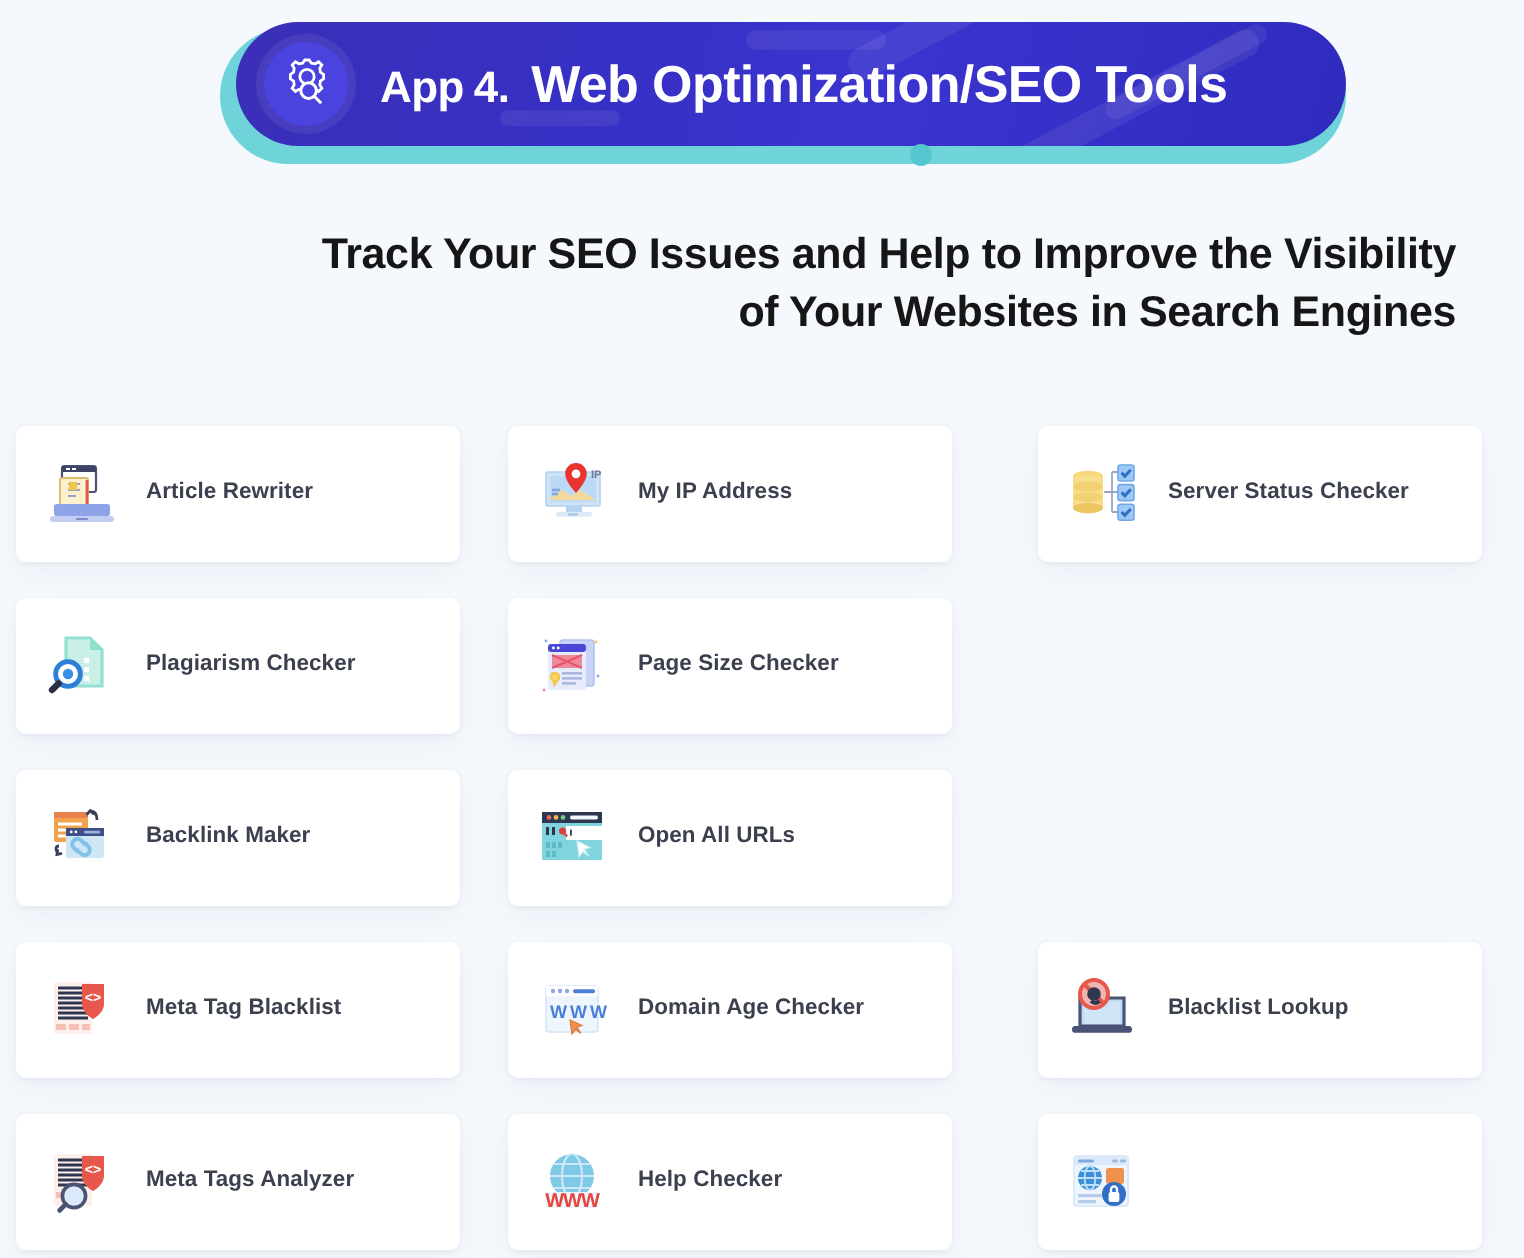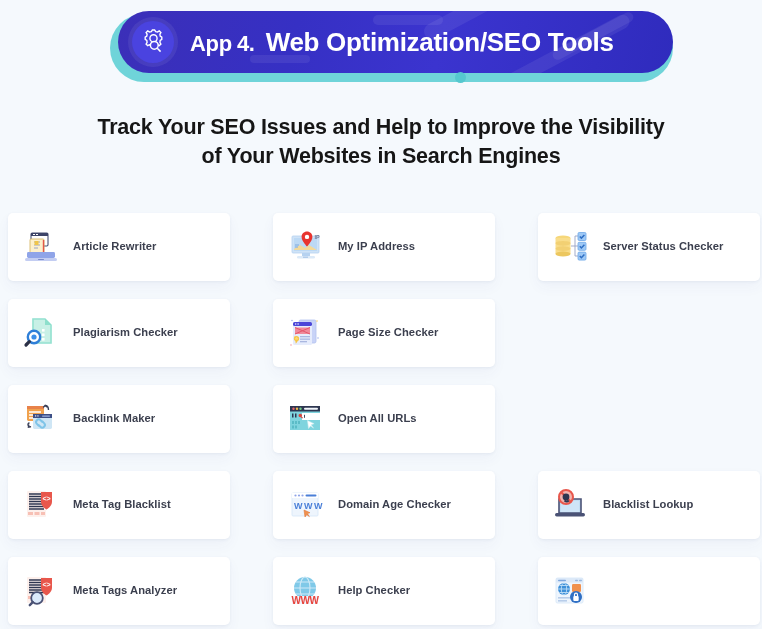--- a/index.html
+++ b/index.html
@@ -116,21 +116,21 @@
     background: #55c8cf;
     z-index: 3;
   }
 
   
   .subtitle {
     position: absolute;
     left: 0;
     top: 113px;
     width: 762px;
-    text-align: center;
+    text-align: right;
     color: #161616;
     font-size: 21.5px;
     font-weight: bold;
     line-height: 1.33;
     letter-spacing: -0.2px;
     padding: 0 34px;
   }
 
   
   .grid {
@@ -140,21 +140,21 @@
     width: 790px;
   }
 
   .row {
     display: flex;
     gap: 0;
     height: 86px;
   }
 
   .cell { flex: 0 0 auto; }
-  .col-1 { width: 265px; }
+  .col-1 { width: 246px; }
   .col-2 { width: 265px; }
   .col-3 { width: 265px; }
 
   .card {
     position: relative;
     width: 222px;
     height: 68px;
     background: #ffffff;
     border-radius: 5px;
     box-shadow: 0 1px 3px rgba(60,80,130,0.07), 0 6px 14px rgba(60,80,130,0.045);

